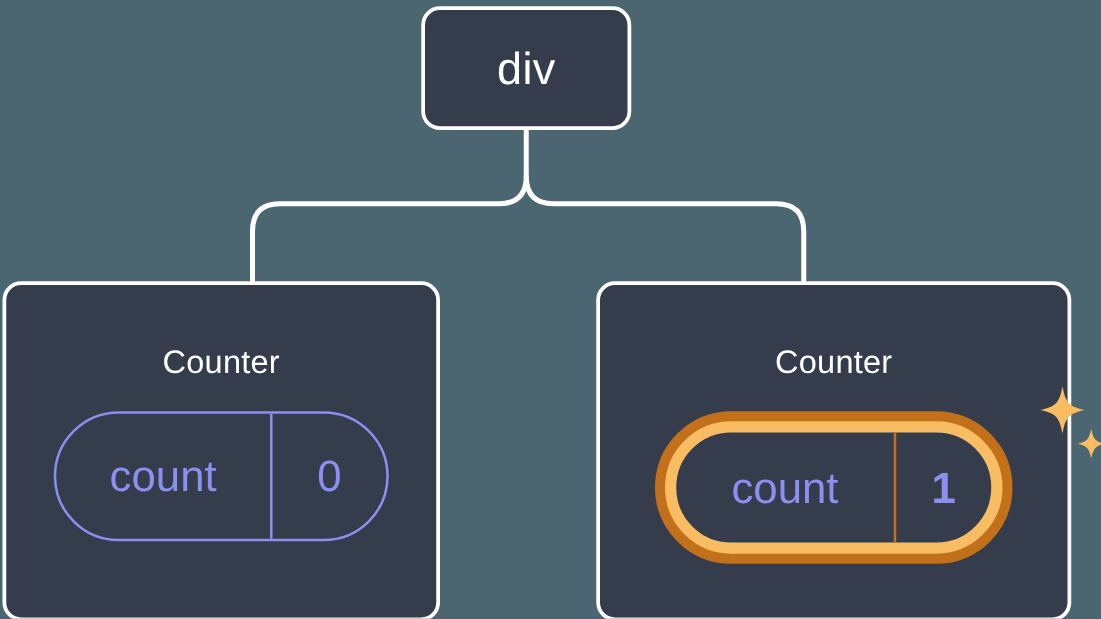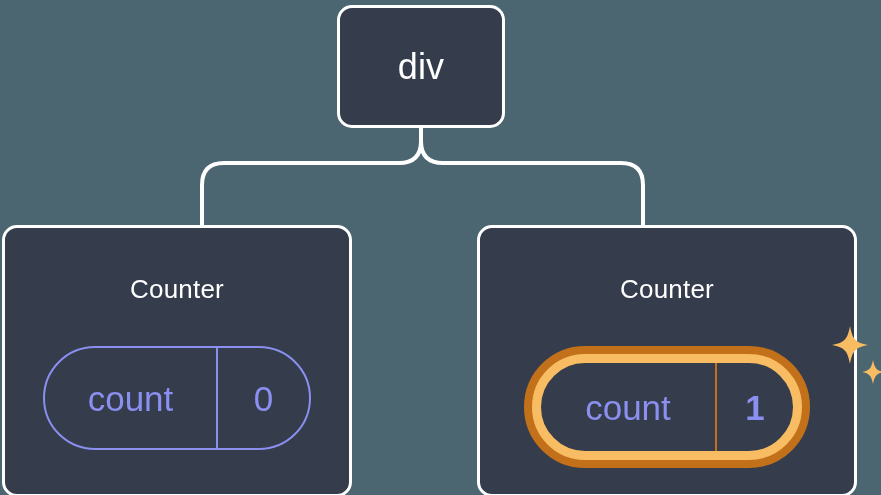--- a/index.html
+++ b/index.html
@@ -39,21 +39,21 @@
     border: 3px solid #ffffff;
     border-radius: 15px;
     display: flex;
     flex-direction: column;
     align-items: center;
   }
   #node-div {
     left: 337px;
     top: 5px;
     width: 168px;
-    height: 123px;
+    height: 99px;
     justify-content: center;
   }
   #node-counter-left {
     left: 2px;
     top: 225px;
     width: 350px;
     height: 272px;
   }
   #node-counter-right {
     left: 477px;
@@ -73,21 +73,21 @@
   #node-div .node-title {
     font-size: 36px;
   }
   .card-title {
     margin-top: 48px;
   }
 
   
   .pill-wrap {
     position: relative;
-    margin-top: 44px;
+    margin-top: 27px;
     display: flex;
     align-items: center;
     justify-content: flex-end;
   }
 
   .pill {
     position: relative;
     box-sizing: border-box;
     display: flex;
     align-items: stretch;

